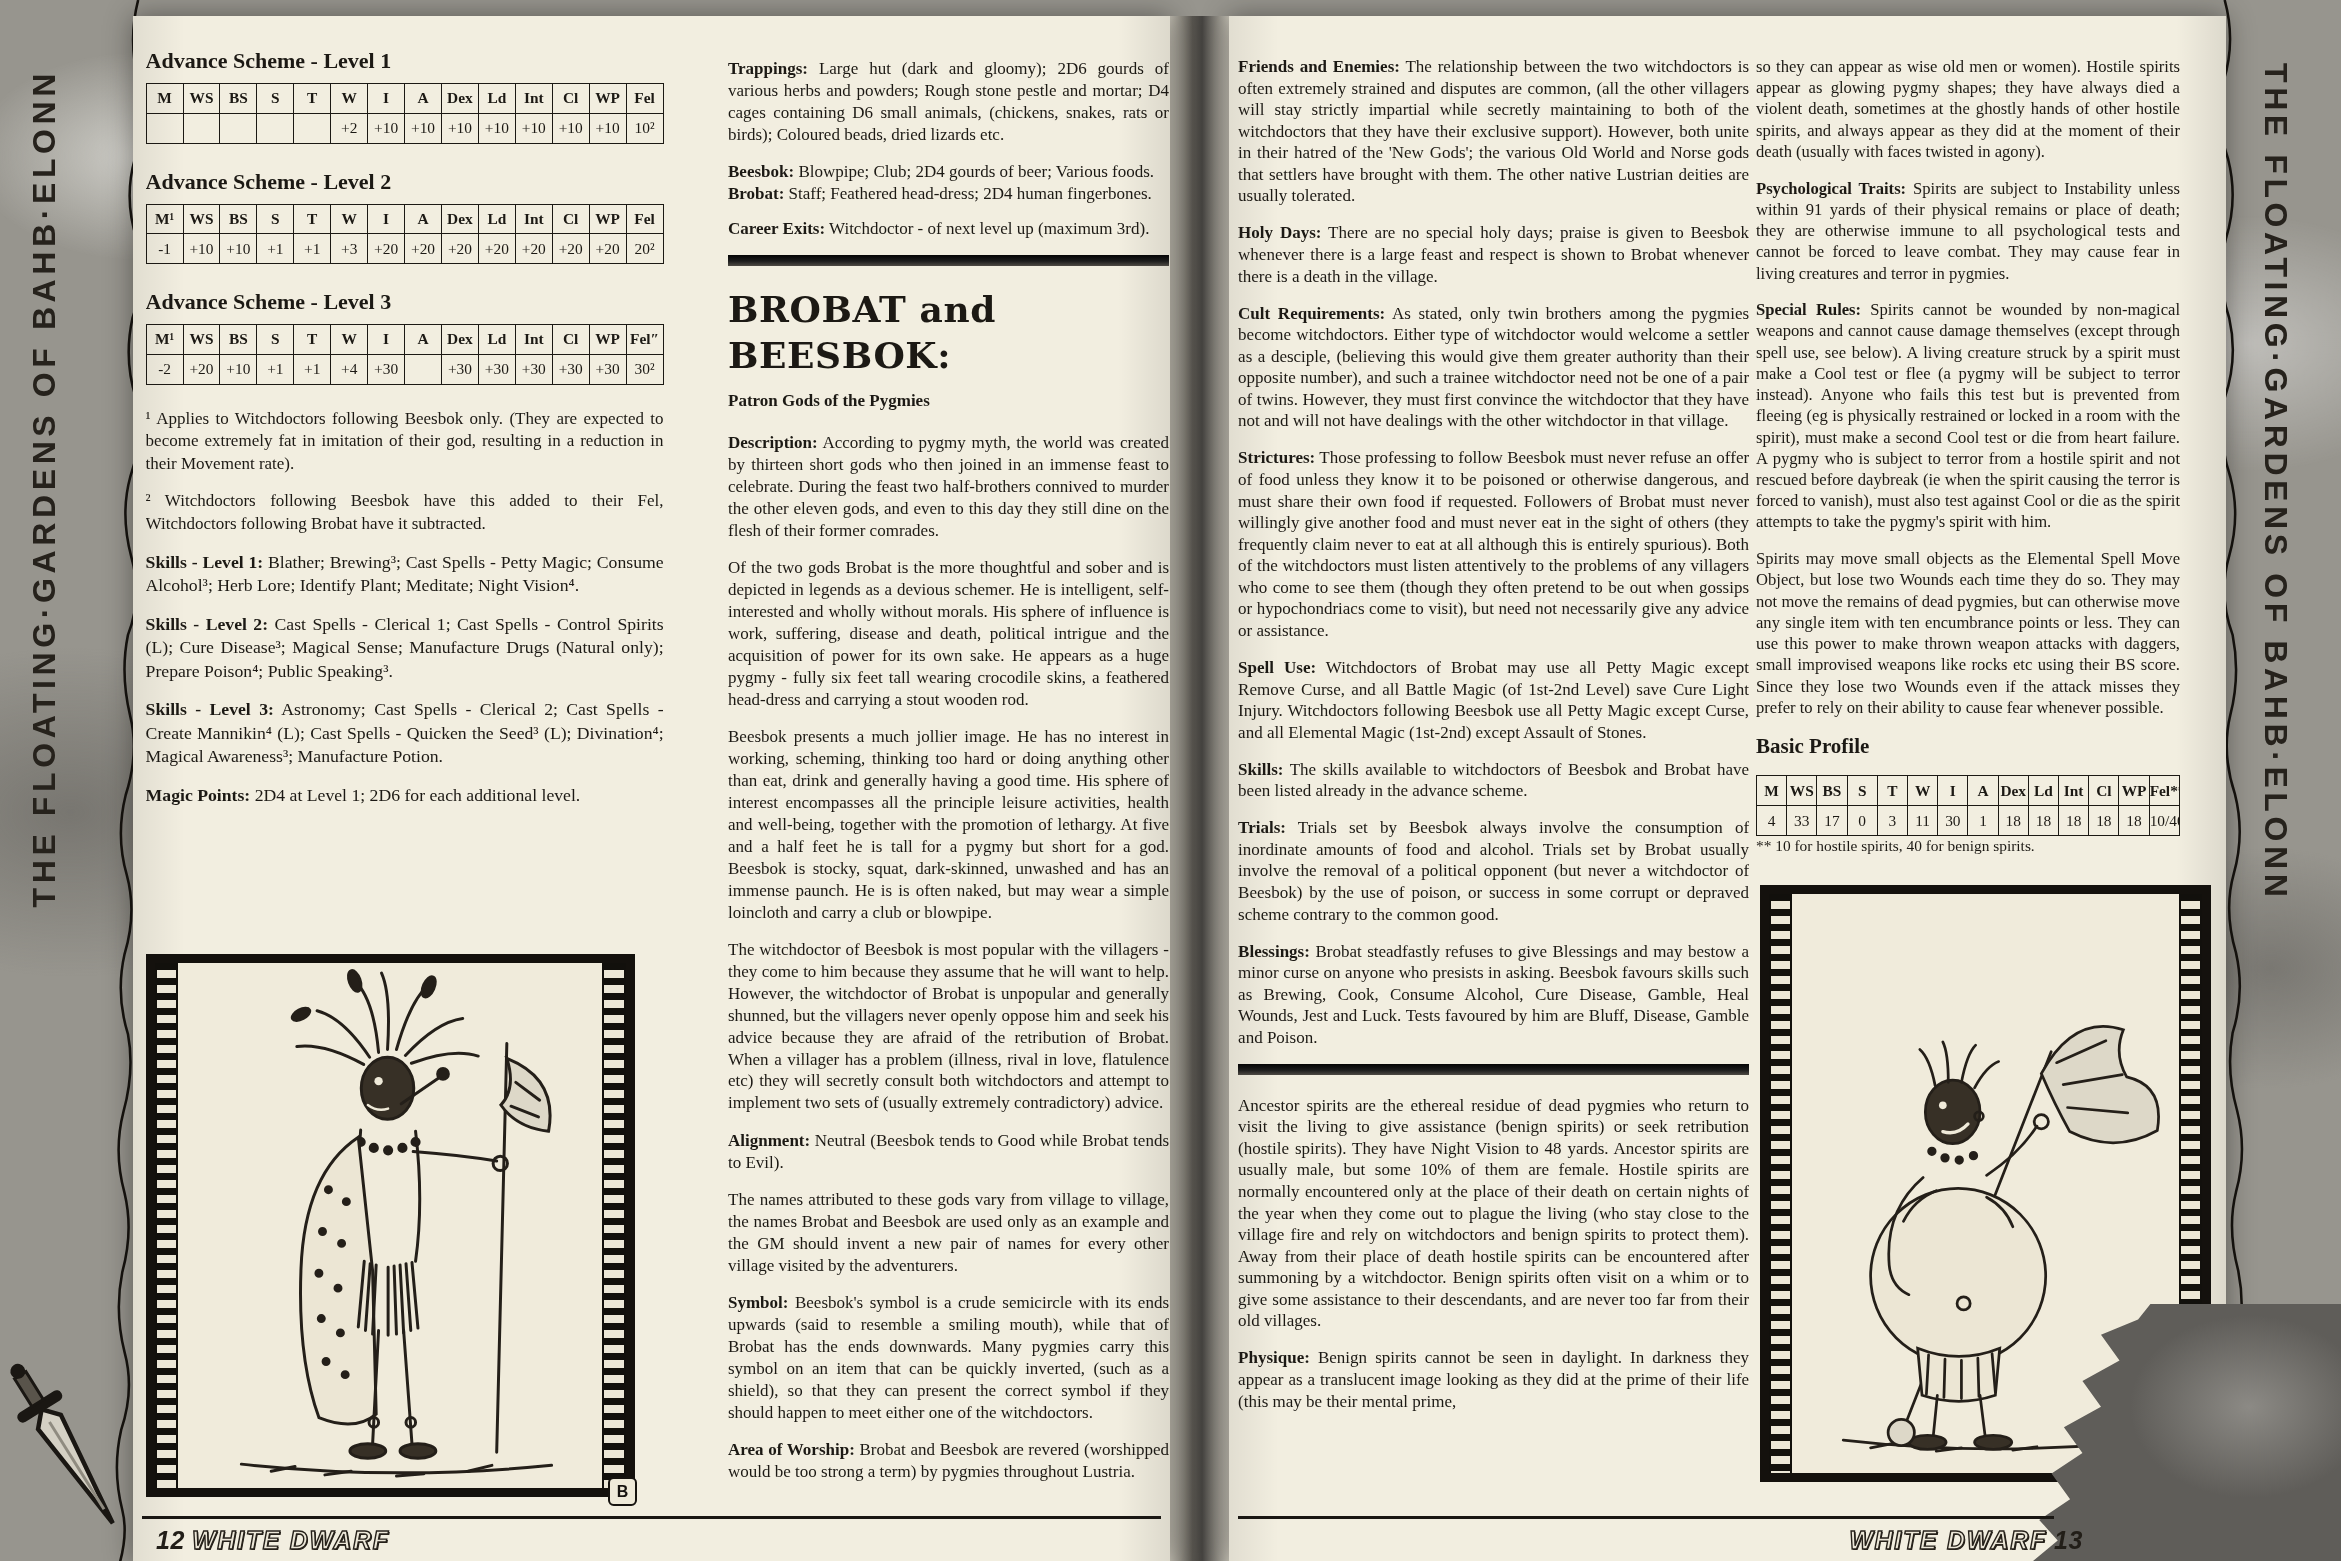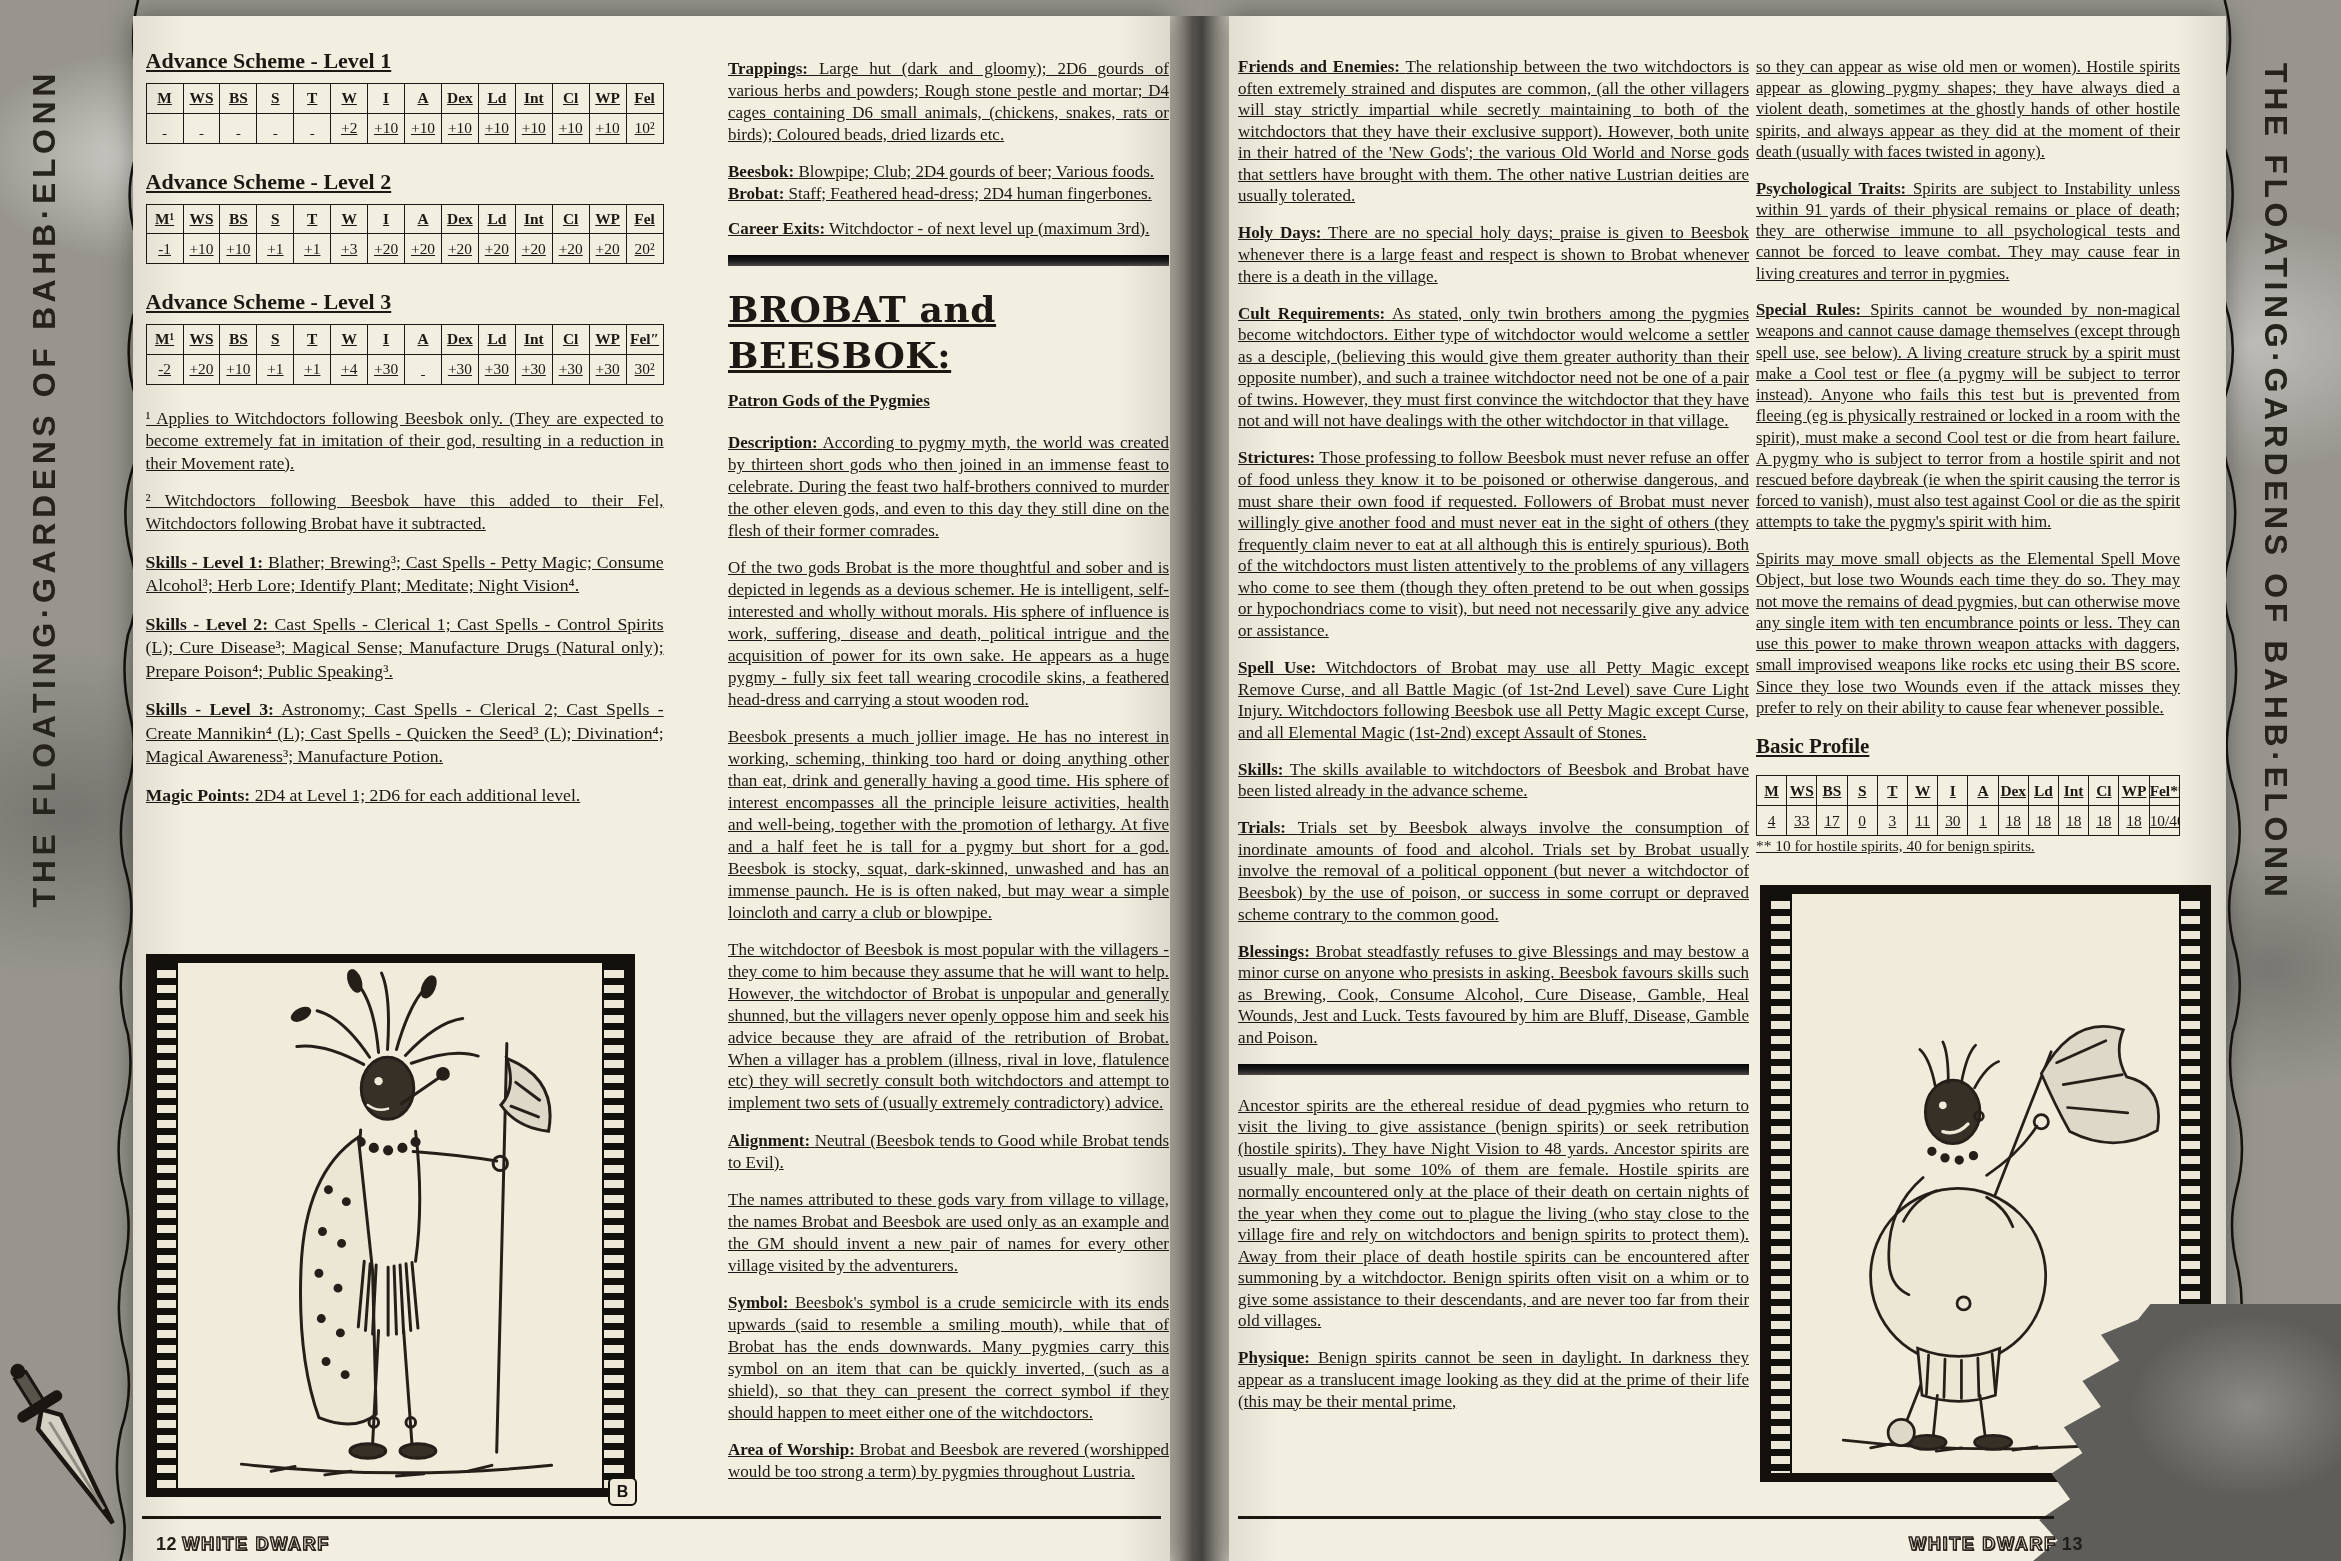--- a/index.html
+++ b/index.html
@@ -15,21 +15,21 @@
       radial-gradient(400px 240px at 50% 97%, rgba(72,70,66,.42), transparent 75%),
       radial-gradient(172px 126px at 30% 14%, rgba(255,255,255,.3), transparent 70%);
   }
   .page{position:absolute;top:16px;height:1546px;background:#f2eee0;
     background-image:linear-gradient(90deg, rgba(0,0,0,.07), rgba(0,0,0,0) 5%, rgba(0,0,0,0) 95%, rgba(0,0,0,.09));
     box-shadow:0 0 26px rgba(20,18,15,.45);}
   .page-left{left:133px;width:1037px;}
   .page-right{left:1229px;width:997px;}
   .gutter{position:absolute;top:16px;left:1166px;width:66px;height:1546px;
     background:linear-gradient(90deg,#d9d5c8, #57544e 40%, #454340 55%, #d9d5c8);}
-  .col{position:absolute;overflow:hidden;text-align:justify;text-decoration:underline;}
+  .col{position:absolute;overflow:hidden;text-align:justify;}
   .colA{left:12.6px;top:30px;width:518px;height:906px;font-size:17.7px;line-height:1.32;}
   .colB{left:595px;top:42px;width:441px;height:1429px;font-size:17px;line-height:1.29;}
   .colC{left:9.1px;top:40px;width:511px;height:1441px;font-size:17px;line-height:1.27;}
   .colD{left:527px;top:40px;width:424px;height:841px;font-size:16.6px;line-height:1.28;}
   .col p{margin:0 0 15.4px 0;}
   .col p.tight{margin-bottom:12.6px;}
   b.lead{font-weight:bold;}
   h3.scheme{font-size:22px;margin:0 0 8px 0;text-align:left;font-weight:bold;}
   .scheme-gap{height:23px;}
   table.scheme-table{border-collapse:collapse;width:100%;table-layout:fixed;background:transparent;}
@@ -52,21 +52,21 @@
     background:repeating-linear-gradient(180deg,#12100c 0 7.4px,#ece7d7 7.4px 15px);
     border-left:2.9px solid #12100c;border-right:2.9px solid #12100c;}
   .filmstrip.fs-left{left:0;}
   .filmstrip.fs-right{right:0;}
   .illo svg.figure{position:absolute;left:25px;top:0;right:25px;bottom:0;width:calc(100% - 50px);height:100%;}
   .monogram{position:absolute;width:25px;height:25px;border:2.3px solid #16130f;border-radius:5.7px;
     font-family:"Liberation Sans",sans-serif;font-weight:bold;font-size:16px;display:flex;align-items:center;justify-content:center;color:#16130f;background:#efead9;}
   .mono-left{left:475px;top:1461px;}
   .mono-right{left:939px;top:1455px;}
   .page-footer-rule{position:absolute;left:9.1px;right:9.1px;bottom:43px;height:2.9px;background:#1a1713;}
-  .page-footer{position:absolute;bottom:6.9px;font-family:"Liberation Sans",sans-serif;font-size:18px;font-weight:bold;}
+  .page-footer{position:absolute;bottom:6.9px;font-family:"Liberation Sans",sans-serif;font-size:25px;font-weight:bold;font-style:italic;}
   .pf-left{left:23px;}
   .pf-right{right:143px;text-align:right;}
   .pageno{color:#221e18;letter-spacing:0.6px;}
   .brand{color:#ece7d8;-webkit-text-stroke:1.4px #26211a;text-shadow:1.1px 1.1px 0 #26211a;letter-spacing:1.7px;}
   .side-title{position:absolute;font-family:"Liberation Sans",sans-serif;font-weight:bold;font-size:32px;
     letter-spacing:4.6px;color:#26221c;white-space:nowrap;writing-mode:vertical-rl;}
   .side-title-left{left:26px;top:69px;transform:rotate(180deg);}
   .side-title-right{left:2257px;top:63px;}
   .torn-edge{position:absolute;top:0;height:1562px;width:51px;pointer-events:none;}
   .torn-left{left:107px;}

